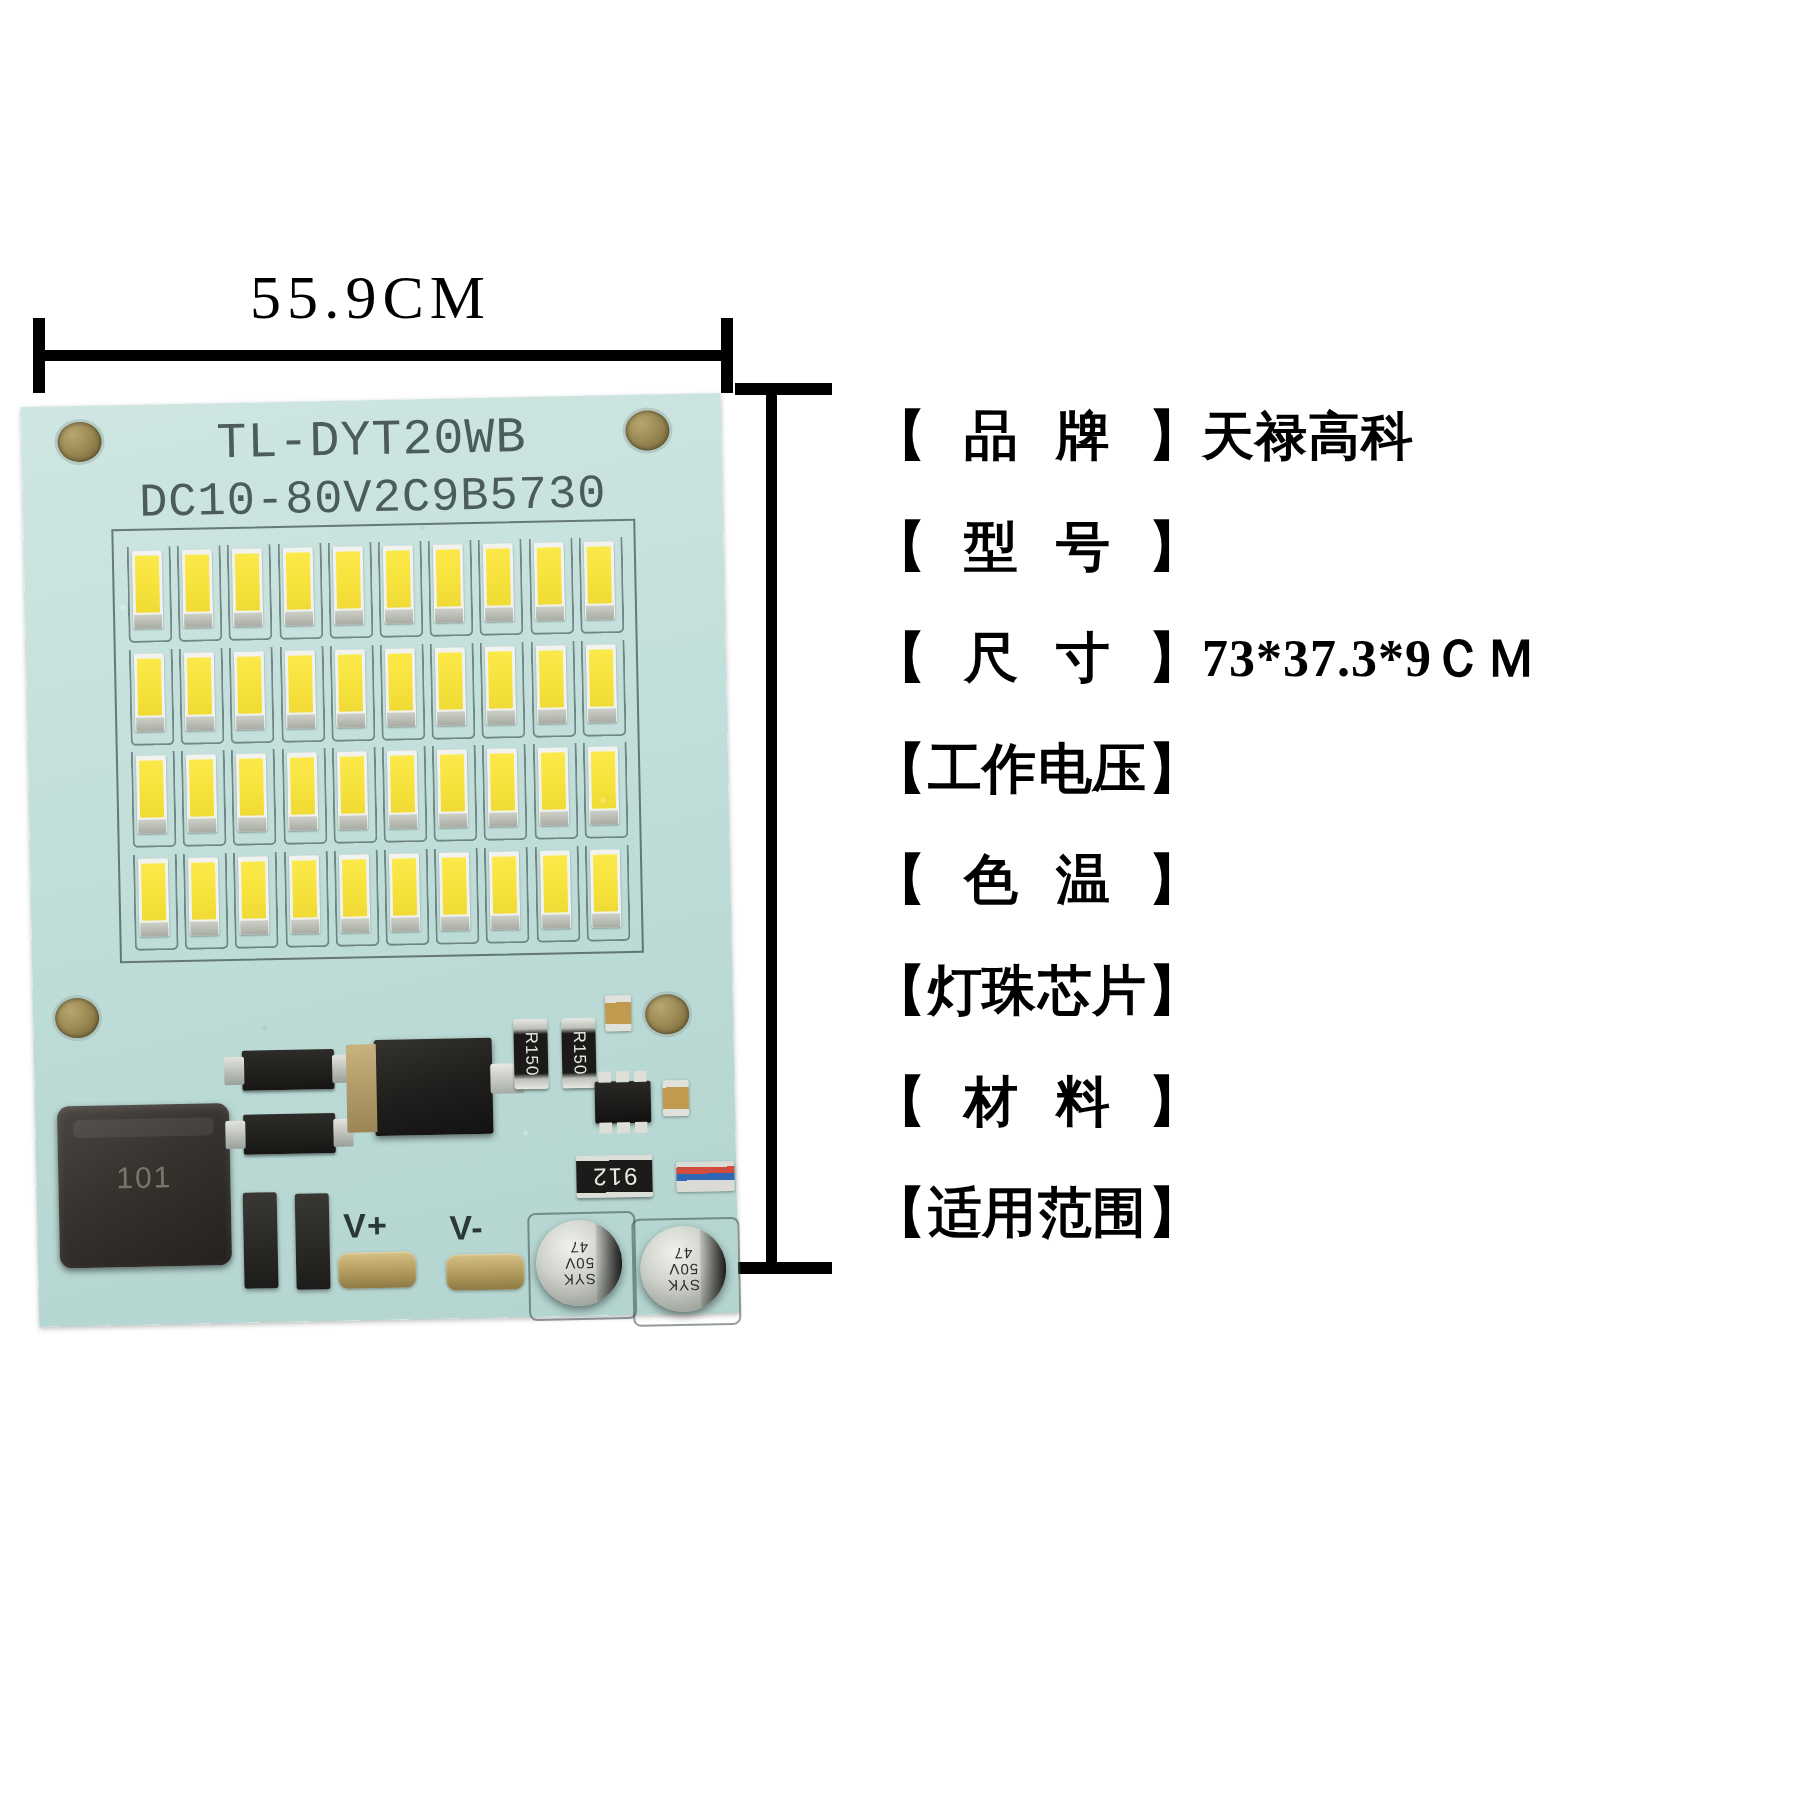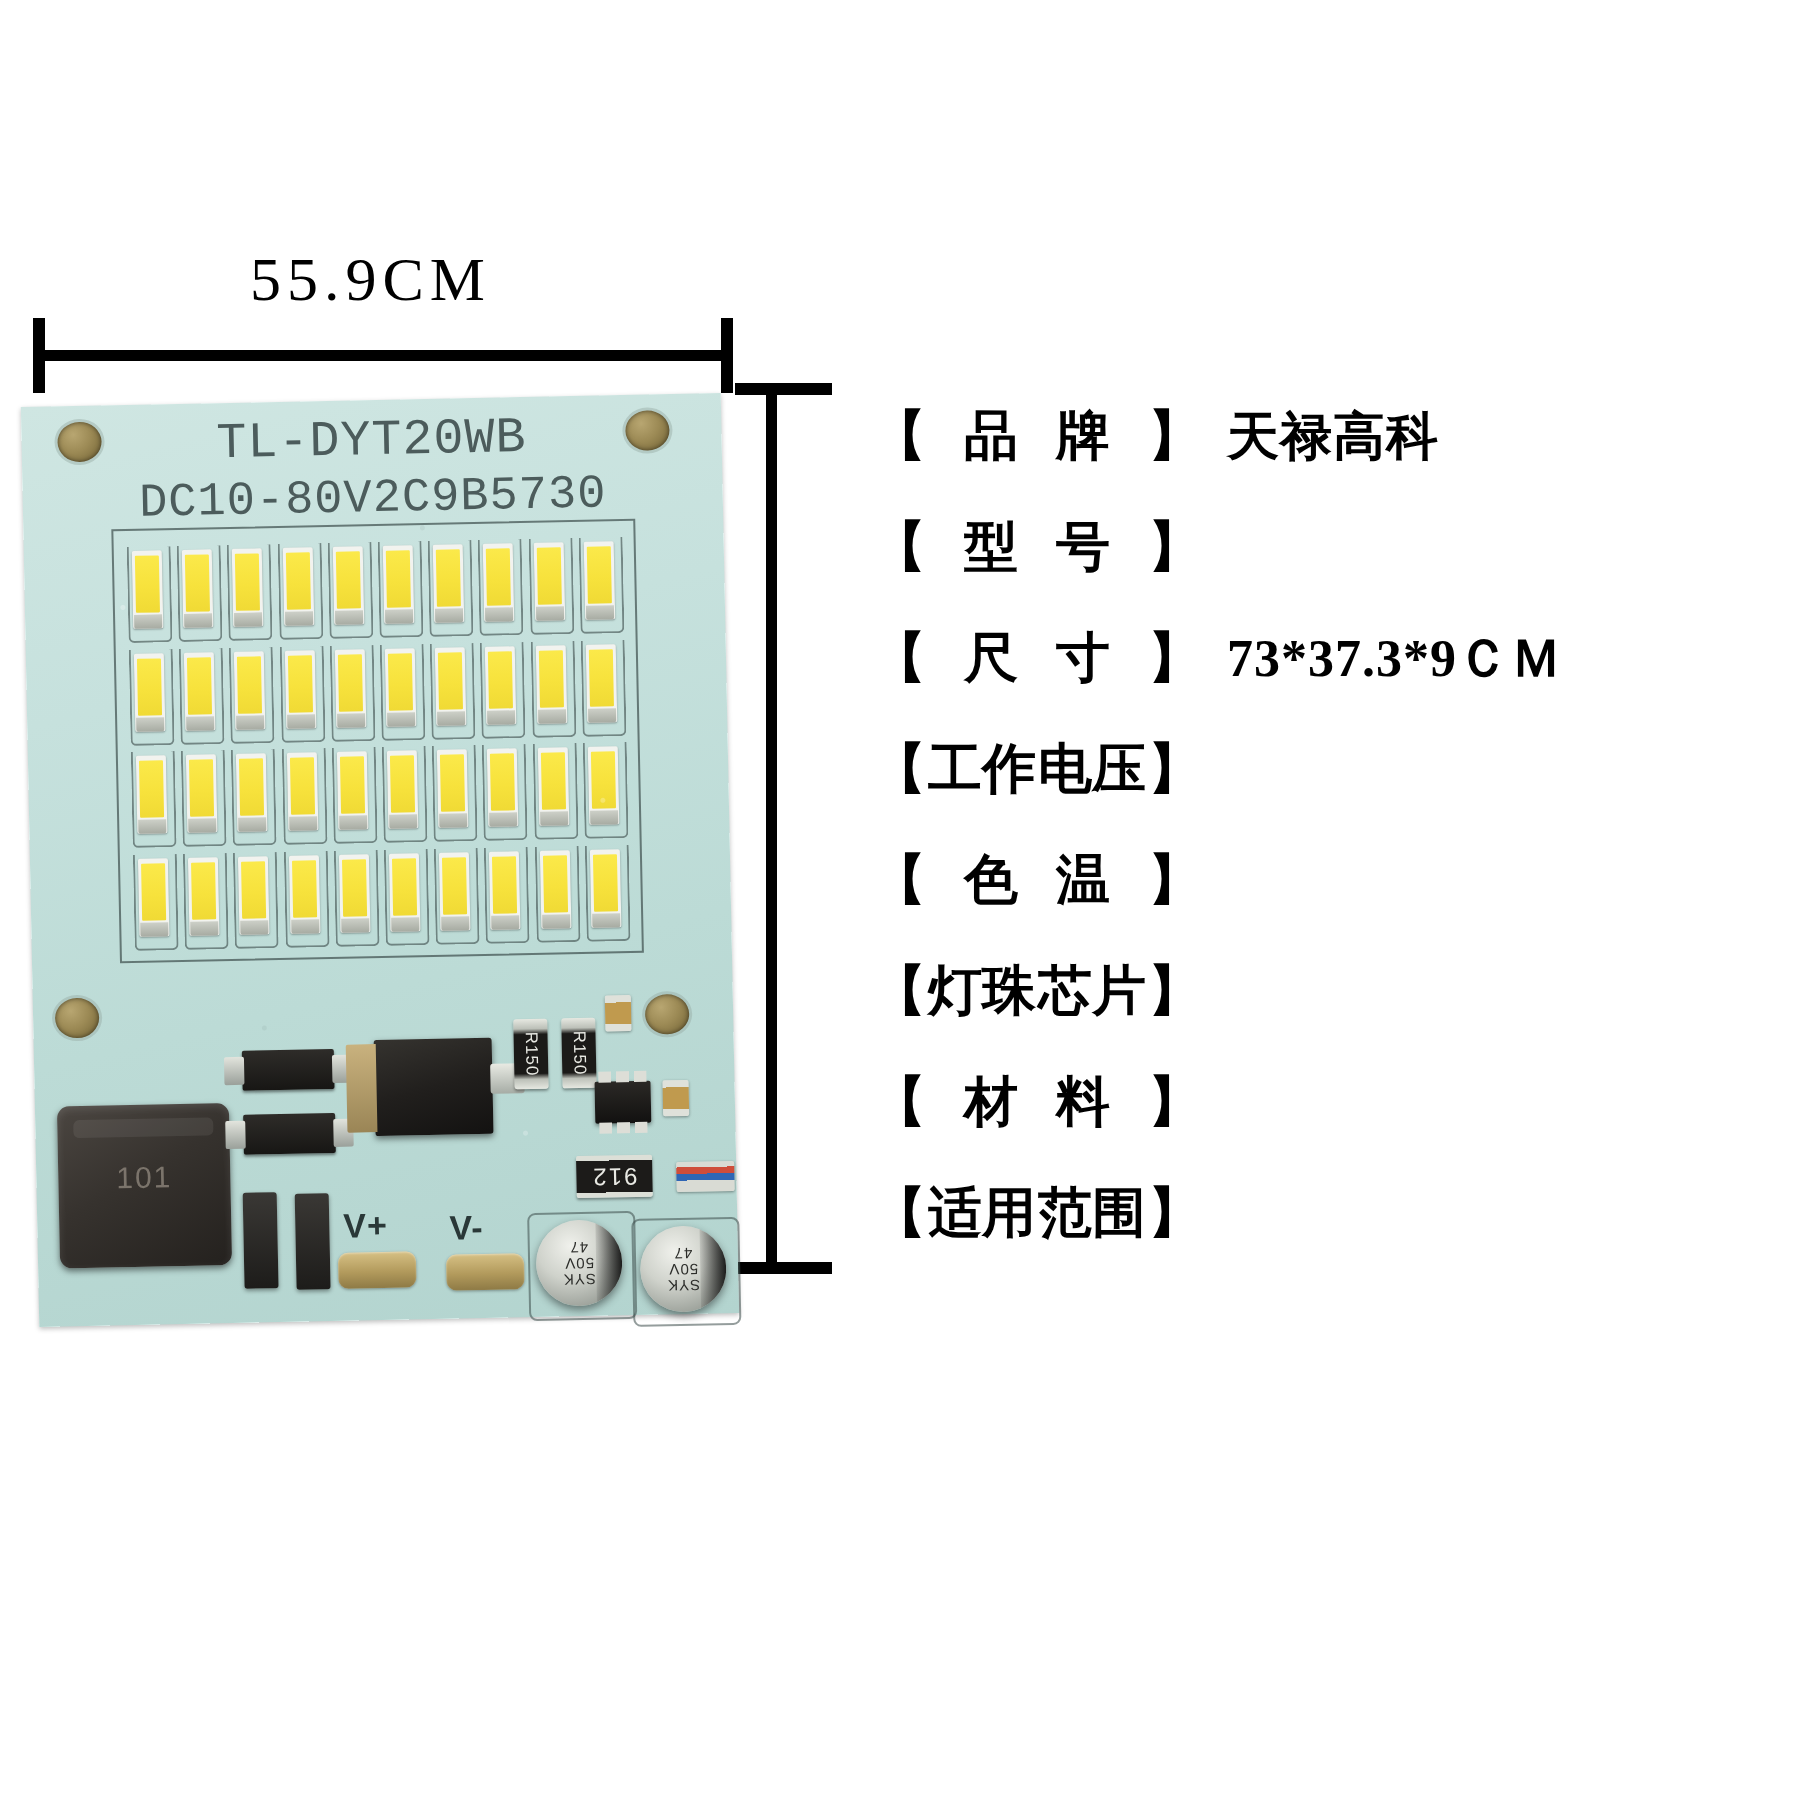--- a/index.html
+++ b/index.html
@@ -6,21 +6,21 @@
   body{
     width:1807px;height:1807px;
     background:#ffffff;
     font-family:"Liberation Serif",serif;
     position:relative;
     overflow:hidden;
   }
 
   
   #width-dim-label{
-    position:absolute;left:250px;top:244px;
+    position:absolute;left:250px;top:262px;
     font-size:62px;letter-spacing:6px;color:#000;
     font-family:"Liberation Serif",serif;
     white-space:nowrap;
   }
   #width-dim-bar{
     position:absolute;left:33px;top:350px;width:700px;height:11px;background:#000;
   }
   #width-dim-cap-left{
     position:absolute;left:33px;top:318px;width:12px;height:75px;background:#000;
   }
@@ -291,21 +291,20 @@
     width:330px;
     letter-spacing:0px;
   }
   .spec-key .k-inner{
     display:inline-flex;width:100%;justify-content:space-between;
   }
   .spec-val{
     font-family:"Liberation Serif",serif;
     font-size:52px;font-weight:bold;color:#000;
     letter-spacing:1px;
-    margin-left:25px;
   }
 </style>
 </head>
 <body>
 
 <div id="width-dim-label">55.9CM</div>
 <div id="width-dim-bar"></div>
 <div id="width-dim-cap-left"></div>
 <div id="width-dim-cap-right"></div>
 

